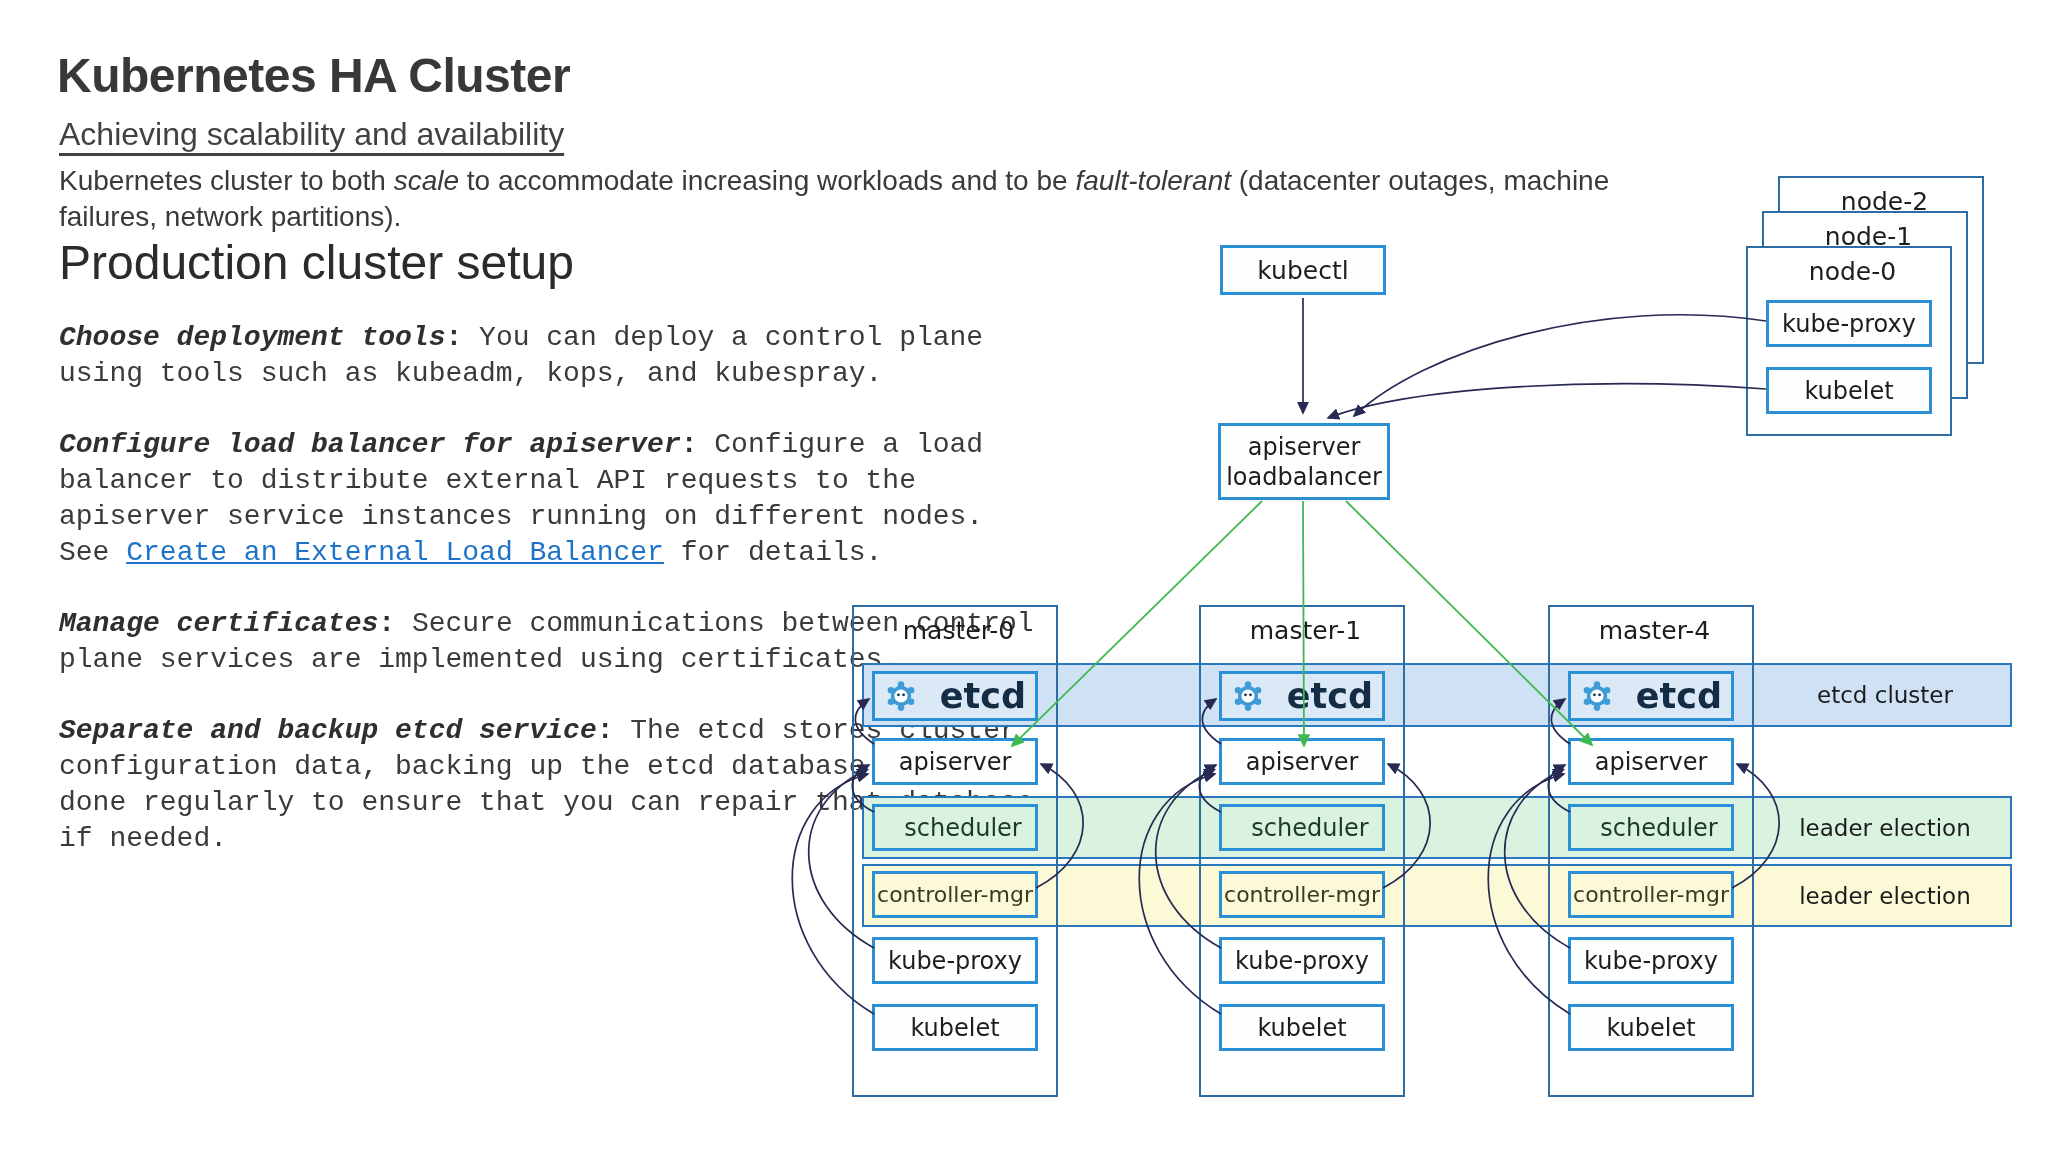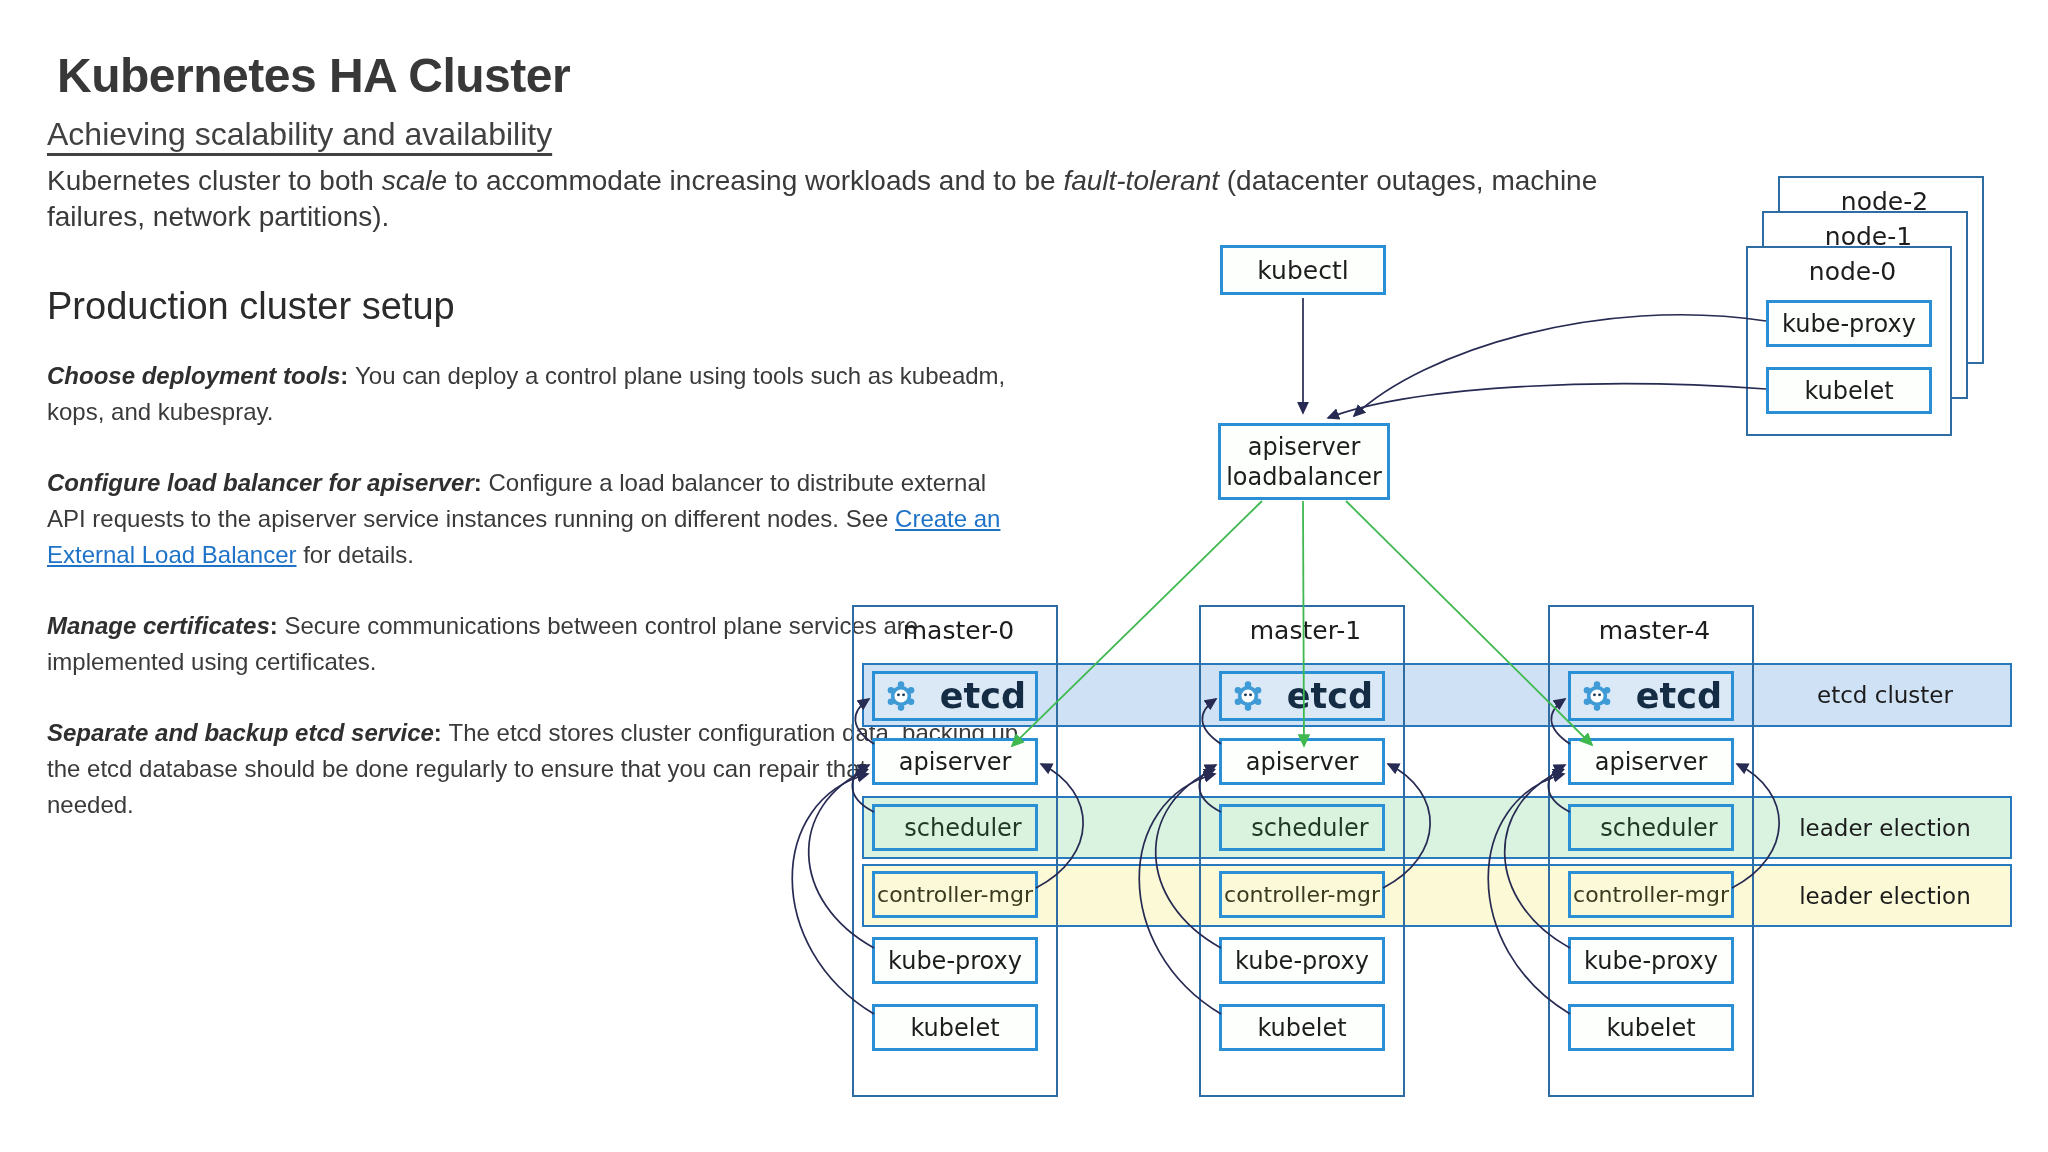--- a/index.html
+++ b/index.html
@@ -7,31 +7,31 @@
   #canvas {
     position:relative; width:2048px; height:1152px; background:#ffffff;
     overflow:hidden; font-family:"Liberation Sans", sans-serif; color:#333;
   }
 
   
   #title {
     position:absolute; left:57px; top:24px; font-size:48px; font-weight:700;
     color:#383838; letter-spacing:-0.5px;margin-top:24px;
   }
-  #textcol { position:absolute; left:47px; top:116px; width:1560px; color:#3a3a3a; }
+  #textcol { position:absolute; left:59px; top:116px; width:1560px; color:#3a3a3a; }
   #subtitle {
     font-size:32px; font-weight:400; color:#414141;
     text-decoration:underline; text-underline-offset:8px; text-decoration-thickness:2.5px;
     margin-bottom:10px; display:inline-block;
   }
   .body-text { font-size:28px; line-height:36px; color:#3a3a3a; }
   .it { font-style:italic; }
-  #prod-heading { margin-top:50px; font-size:38px; font-weight:400; color:#2b2b2b; }
+  #prod-heading { font-size:48px; font-weight:400; color:#2b2b2b; }
   #bullets { margin-top:30px; width:980px; }
-  .bullet { font-size:24px; line-height:36px; color:#3a3a3a; margin-bottom:35px; }
+  .bullet { font-size:28px; line-height:36px; color:#3a3a3a; margin-bottom:35px;font-family:Liberation Mono, monospace; }
   .bullet .lead { font-weight:700; font-style:italic; color:#2f2f2f; }
   .bullet .sep { font-weight:700; color:#2f2f2f; }
   .link { color:#1e73c8; text-decoration:underline; cursor:pointer; }
 
   
   .dbox {
     position:absolute; display:flex; align-items:center; justify-content:center;
     font-family:"DejaVu Sans", sans-serif; color:#1d1d1d; background:#ffffff;
   }
   .outer { border:2px solid #2e6da4; }

